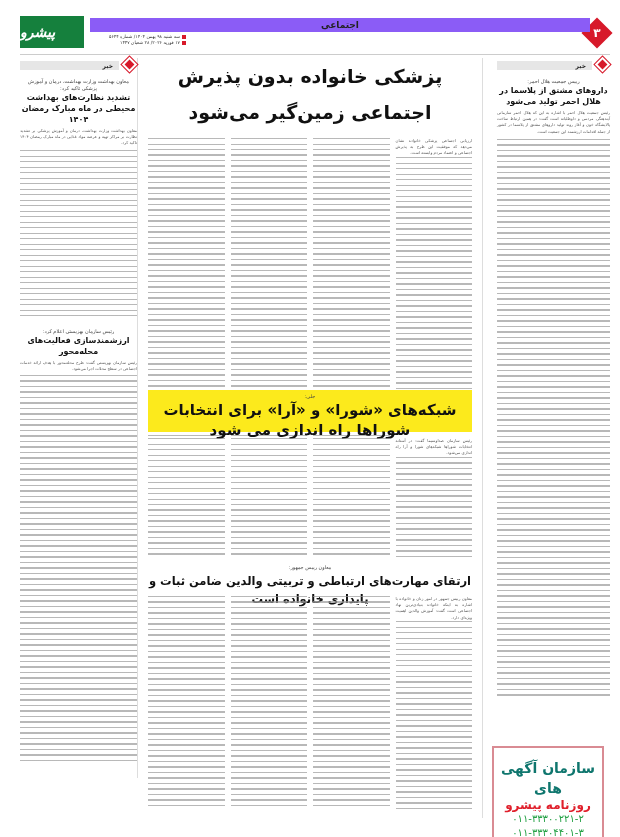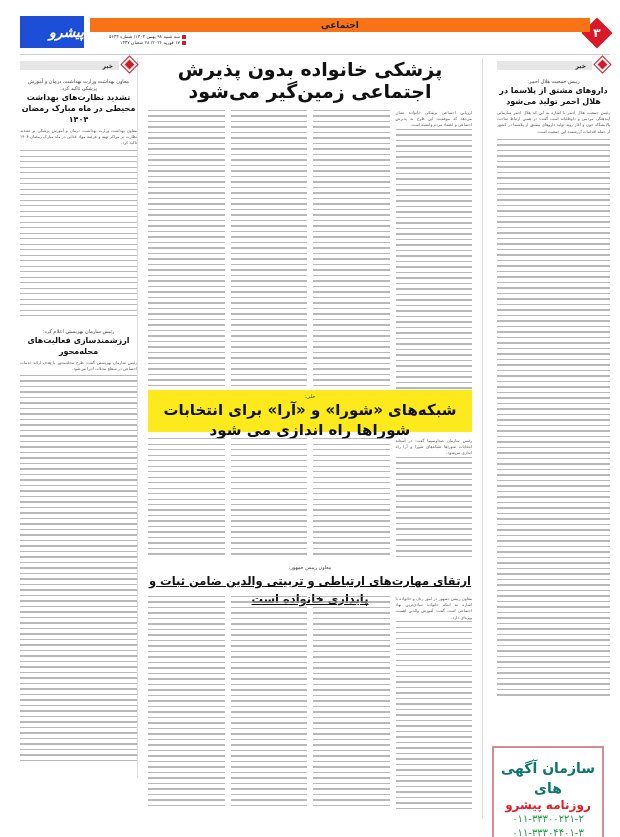--- a/index.html
+++ b/index.html
@@ -2,55 +2,55 @@
 <html><head>
 <meta charset="utf-8">
 <style>
   * { box-sizing: border-box; margin: 0; padding: 0; }
   html, body { width: 620px; height: 837px; background: #fff; overflow: hidden; }
   body { font-family: "DejaVu Sans", sans-serif; color: #222; position: relative; }
   .page { position: absolute; left: 20px; top: 14px; width: 590px; height: 800px; direction: rtl; }
 
   
   .masthead { position: absolute; top: 2px; right: 0; width: 590px; height: 38px; }
-  .sec-bar { position: absolute; top: 2px; right: 20px; left: 70px; height: 14px; background: #f97316; text-align: center; font-size: 9px; font-weight: bold; line-height: 14px; color: #222; }
+  .sec-bar { position: absolute; top: 2px; right: 20px; left: 70px; height: 14px; background: #8b5cf6; text-align: center; font-size: 9px; font-weight: bold; line-height: 14px; color: #222; }
   .page-num { position: absolute; right: 2px; top: 6px; width: 22px; height: 22px; background: #d7192a; transform: rotate(45deg); }
   .page-num span { display: block; transform: rotate(-45deg); color: #fff; font-size: 12px; font-weight: bold; text-align: center; line-height: 22px; }
-  .logo { position: absolute; left: 0; top: 0; width: 64px; height: 32px; background: #1d4ed8; color: #fff; text-align: right; font-family: "DejaVu Serif", serif; font-size: 14px; font-style: italic; font-weight: bold; line-height: 32px; }
+  .logo { position: absolute; left: 0; top: 0; width: 64px; height: 32px; background: #15803d; color: #fff; text-align: left; font-family: "DejaVu Serif", serif; font-size: 14px; font-style: italic; font-weight: bold; line-height: 32px; }
   .dateline { position: absolute; left: 76px; top: 18px; font-size: 4.5px; color: #333; line-height: 6px; direction: rtl; width: 90px; }
   .dateline div::before { content: ""; display: inline-block; width: 4px; height: 4px; background: #d7192a; margin-left: 2px; vertical-align: middle; }
   .rule { position: absolute; top: 38px; left: 0; right: 0; height: 1px; background: #ccc; }
 
   
   .col { position: absolute; top: 44px; }
   .col-right { right: 0; width: 128px; height: 760px; border-left: 1px solid #ddd; padding-left: 14px; }
   .col-left { left: 0; width: 118px; height: 720px; border-right: 1px solid #ddd; }
   .col-center { right: 138px; width: 324px; height: 760px; }
 
   .khabar { position: relative; height: 14px; margin-bottom: 6px; }
   .khabar .bar { position: absolute; right: 18px; left: 0; top: 3px; height: 9px; background: #e6e6e6; font-size: 6px; line-height: 9px; padding-right: 6px; color: #222; font-weight: bold; }
   .khabar .dia { position: absolute; right: 2px; top: 1px; width: 11px; height: 11px; background: #d7192a; transform: rotate(45deg); border: 2px solid #fff; box-shadow: 0 0 0 1px #d7192a; }
 
   .kicker { font-size: 5px; text-align: center; color: #444; line-height: 7px; }
   .headline-sm { font-size: 8px; font-weight: bold; text-align: center; line-height: 11px; color: #111; margin-bottom: 3px; }
   .body-text { font-size: 4px; line-height: 6.2px; color: #555; text-align: justify; }
   .fill-lines { background: repeating-linear-gradient(to bottom, #9a9a9a 0px, #9a9a9a 1.2px, transparent 1.2px, transparent 5.5px); opacity: .7; }
 
-  .main-head { font-size: 19px; font-weight: bold; text-align: center; line-height: 22px; color: #111; margin-bottom: 8px; letter-spacing: -0.5px; }
+  .main-head { font-size: 19px; font-weight: bold; text-align: center; line-height: 36px; color: #111; margin-bottom: 8px; letter-spacing: -0.5px; }
   .cols4 { display: flex; gap: 6px; height: 300px; }
   .cols4 > div { flex: 1; }
 
   .yellow-box { position: absolute; top: 332px; right: 0; width: 324px; height: 42px; background: #fcea1c; text-align: center; }
   .yellow-box .kicker { padding-top: 3px; }
   .yellow-box .headline { font-size: 15px; font-weight: bold; line-height: 20px; color: #111; }
   .cols4b { position: absolute; top: 380px; right: 0; width: 324px; height: 120px; display: flex; gap: 6px; }
   .cols4b > div { flex: 1; }
 
   .sec3-kicker { position: absolute; top: 506px; right: 0; width: 324px; }
-  .sec3-head { position: absolute; top: 514px; right: 0; width: 324px; font-size: 11.5px; font-weight: bold; text-align: center; color: #111; line-height: 18px; text-decoration: underline; }
+  .sec3-head { position: absolute; top: 514px; right: 0; width: 324px; font-size: 11.5px; font-weight: bold; text-align: center; color: #111; line-height: 18px; }
   .cols4c { position: absolute; top: 538px; right: 0; width: 324px; height: 214px; display: flex; gap: 6px; }
   .cols4c > div { flex: 1; }
 
   .ad-box { position: absolute; right: 6px; top: 688px; width: 112px; height: 100px; border: 2px solid #d98b93; padding: 2px; background: #fff; text-align: center; }
   .ad-box .t1 { color: #0f766e; font-size: 14px; font-weight: bold; line-height: 20px; margin-top: 8px; }
   .ad-box .t2 { color: #e0202c; font-size: 12px; font-weight: bold; line-height: 14px; }
   .ad-box .ph { color: #22a043; font-size: 10px; font-weight: normal; line-height: 14px; direction: ltr; }
 </style>
 </head>
 <body>

